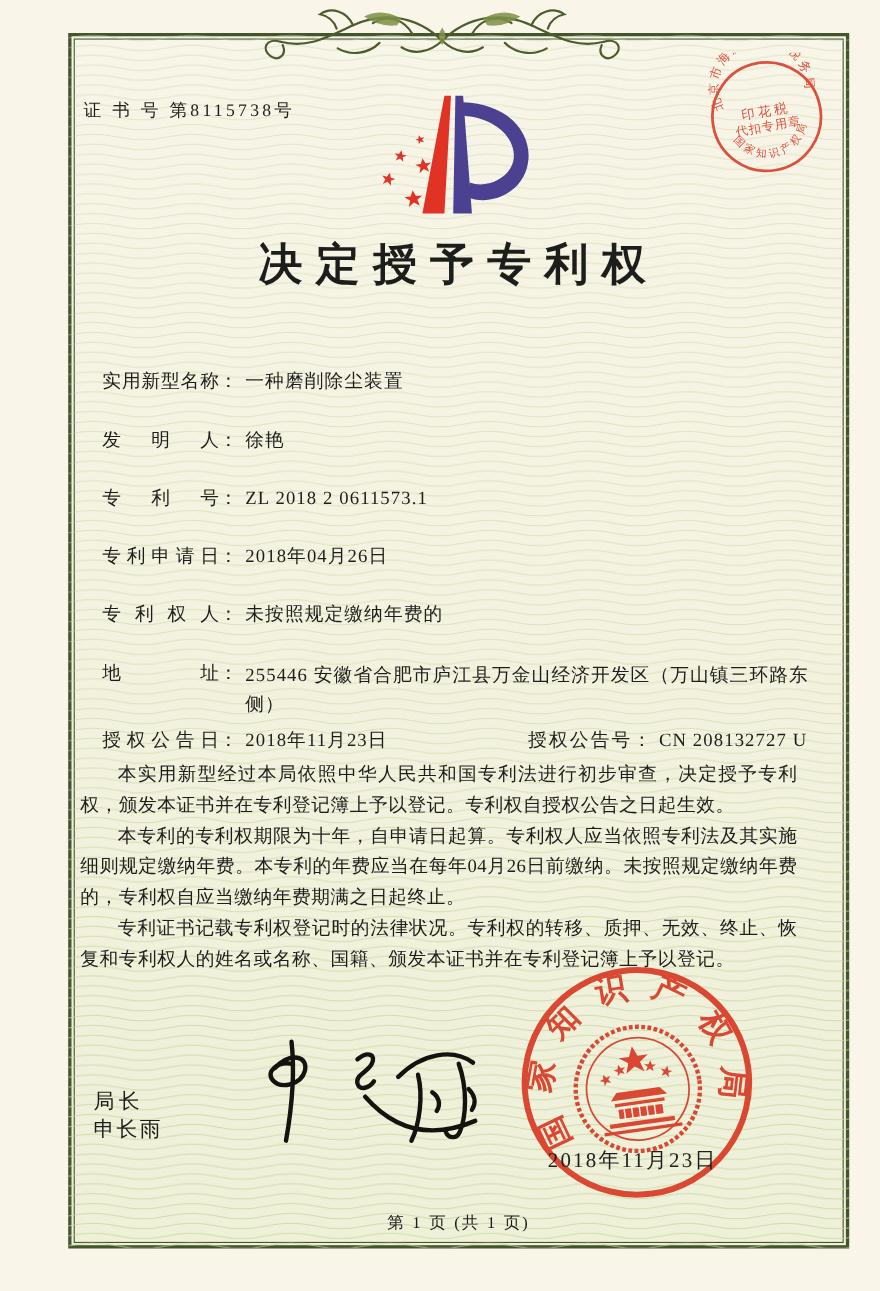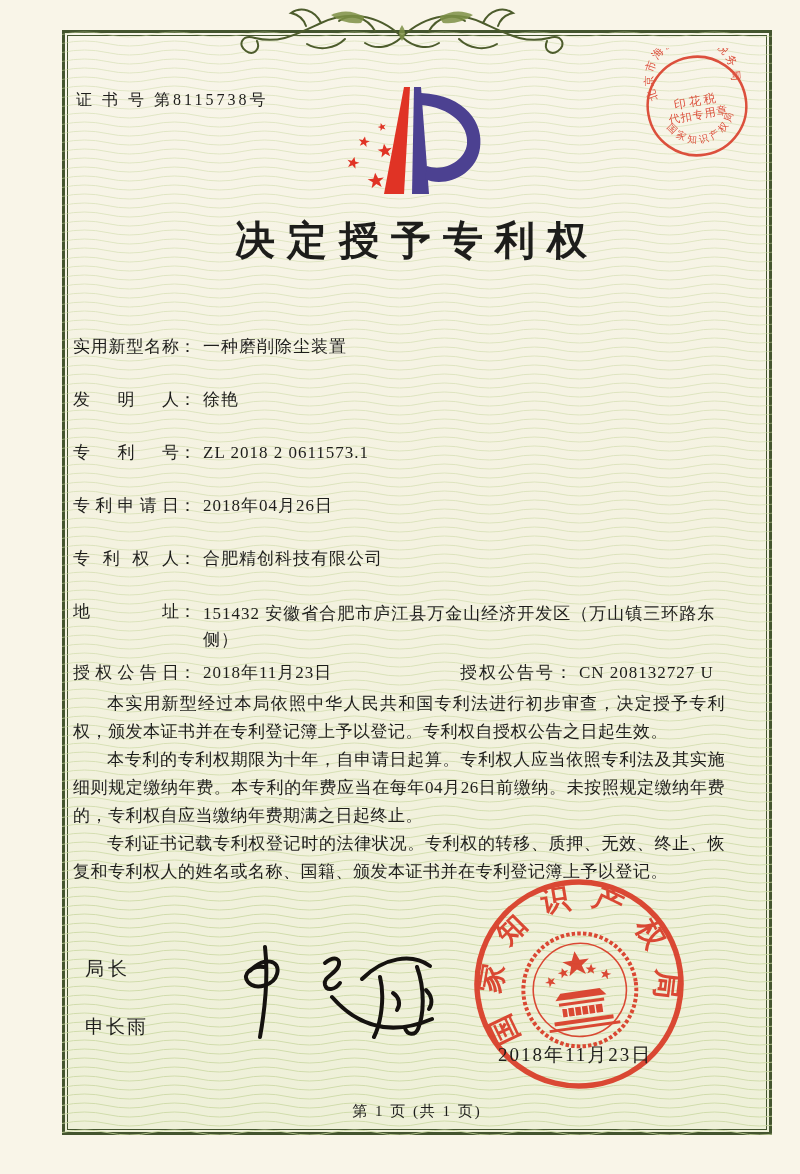--- a/index.html
+++ b/index.html
@@ -22,40 +22,40 @@
 
   .cert-no{position:absolute;left:14px;top:60px;font-size:16px;letter-spacing:3px;}
   .ornament{position:absolute;left:163px;top:-27px;width:354px;height:62px;}
   .tax-stamp{position:absolute;left:577px;top:18px;width:116px;height:116px;opacity:.88;}
   .logo{position:absolute;left:268px;top:52px;width:160px;height:118px;}
   .title{
     position:absolute;left:0;top:183px;width:100%;text-align:center;
     font-size:40px;font-weight:bold;letter-spacing:12px;
   }
   .fields{position:absolute;left:11px;top:306px;width:664px;font-size:17px;}
-  .frow{margin-bottom:32px;line-height:21px;display:flex;align-items:flex-start;}
+  .frow{margin-bottom:32px;line-height:21px;display:flex;align-items:flex-start;margin-left:20px;}
   .flabel{
     display:inline-block;width:106px;text-align:justify;text-align-last:justify;
     flex:none;white-space:nowrap;
   }
   .colon{flex:none;}
   .fvalue{margin-left:7px;letter-spacing:1px;}
   .frow.address{margin-bottom:9px;}
   .frow.address .fvalue{line-height:26px;width:540px;}
   .frow.last{position:relative;align-items:flex-end;}
   .grantno{position:absolute;left:387px;top:0;display:flex;}
   .grantno .fvalue{letter-spacing:1px;}
 
   .body-text{
     position:absolute;left:11px;top:660px;width:652px;
     font-size:17px;line-height:28px;text-align:justify;letter-spacing:.5px;
   }
   .body-text p{margin:0;text-indent:2em;}
 
-  .signer-title{position:absolute;left:23px;top:926px;font-size:19px;letter-spacing:4px;}
+  .signer-title{position:absolute;left:23px;top:958px;font-size:19px;letter-spacing:4px;}
   .signer-name{position:absolute;left:23px;top:984px;font-size:19px;letter-spacing:2px;}
   .signature{position:absolute;left:150px;top:905px;width:250px;height:120px;}
   .seal{position:absolute;left:408px;top:845px;width:218px;height:218px;opacity:.92;}
   .seal-date{position:absolute;left:436px;top:1012px;font-size:19px;letter-spacing:2px;z-index:3;}
   .footer{
     position:absolute;left:0;top:1072px;width:100%;text-align:center;
     font-size:15px;letter-spacing:2px;
   }
 </style>
 </head>
@@ -163,26 +163,26 @@
       <span class="fvalue">ZL 2018 2 0611573.1</span>
     </div>
     <div class="frow">
       <span class="flabel">专利申请日</span>
         <span class="colon">：</span>
       <span class="fvalue">2018年04月26日</span>
     </div>
     <div class="frow">
       <span class="flabel">专利权人</span>
         <span class="colon">：</span>
-      <span class="fvalue">合肥精创科技有限公司</span>
+      <span class="fvalue">未按照规定缴纳年费的</span>
     </div>
     <div class="frow address">
       <span class="flabel">地址</span>
         <span class="colon">：</span>
-      <span class="fvalue">151432 安徽省合肥市庐江县万金山经济开发区（万山镇三环路东侧）</span>
+      <span class="fvalue">255446 安徽省合肥市庐江县万金山经济开发区（万山镇三环路东侧）</span>
     </div>
     <div class="frow last">
       <span class="flabel">授权公告日</span>
         <span class="colon">：</span>
       <span class="fvalue">2018年11月23日</span>
       <span class="grantno">
         <span class="flabel" style="width:auto;letter-spacing:2px;">授权公告号</span>
           <span class="colon">：</span>
         <span class="fvalue">CN 208132727 U</span>
       </span>

